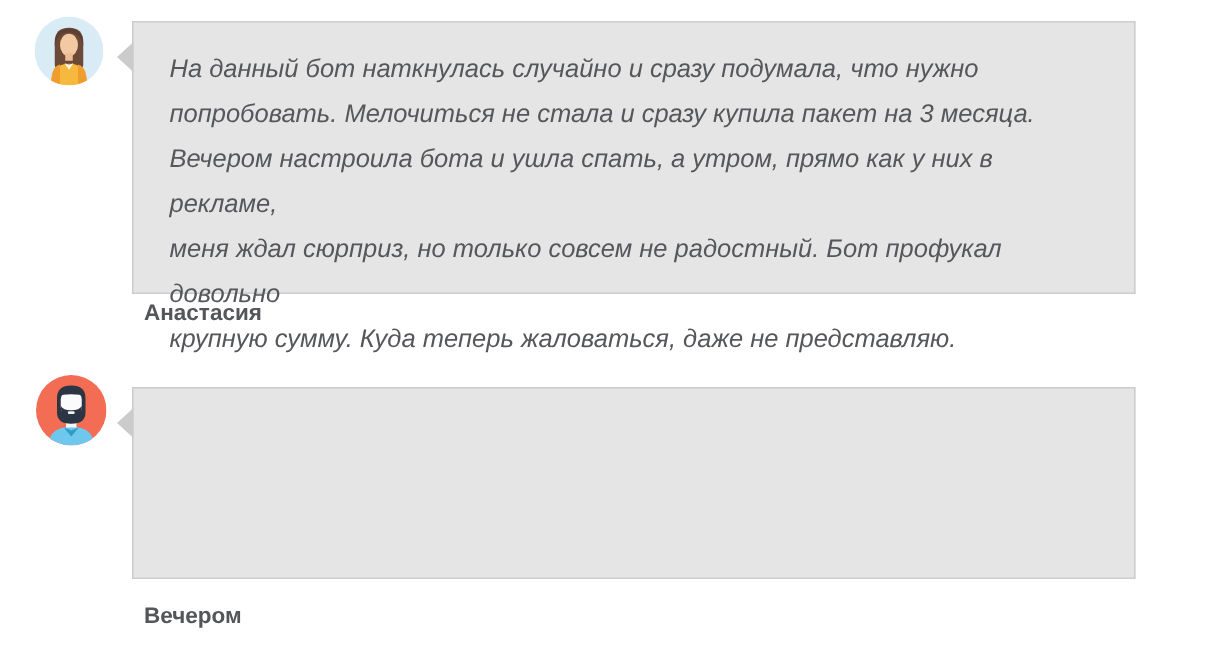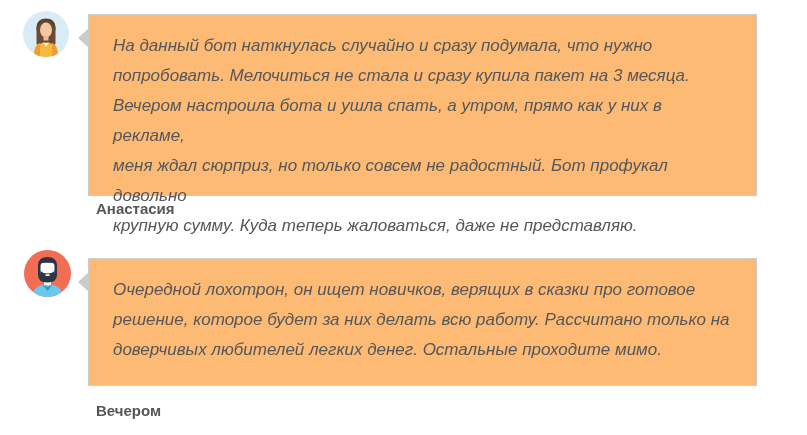--- a/index.html
+++ b/index.html
@@ -20,21 +20,21 @@
     height: 46px;
   }
   #avatar1 { left: 23px; top: 11px; }
   #avatar2 { left: 24px; top: 250px; }
 
   .bubble {
     position: absolute;
     left: 88px;
     width: 669px;
     box-sizing: border-box;
-    background: #fdba74;
+    background: #e5e5e5;
     border: 1px solid #cccccc;
     padding: 16px 24px 0 24px;
   }
   #bubble1 { top: 14px;  height: 182px; }
   #bubble2 { top: 258px; height: 128px; }
 
   .bubble .tail {
     position: absolute;
     left: -11px;
     top: 13px;
@@ -113,19 +113,16 @@
         <path d="M16.5 16 Q16.5 11.5 23.5 11.5 Q30.5 11.5 30.5 16 L30.5 21.5 Q30.5 26.5 23.5 26.5 Q16.5 26.5 16.5 21.5 Z" fill="#fbfbfb"></path>
         <path d="M16.5 20.5 Q18 23.5 23.5 23.5 Q29 23.5 30.5 20.5 L30.5 22 Q30 28.5 23.5 28.5 Q17 28.5 16.5 22 Z" fill="#2b3544"></path>
         <rect x="21.2" y="24.2" width="4.6" height="1.8" rx="0.9" fill="#f3f4f5"></rect>
         <path d="M14.5 14 Q17 10 23.5 10 Q30 10 32.5 14 Q30 12.8 23.5 12.8 Q17 12.8 14.5 14 Z" fill="#2b3544"></path>
       </g>
     </svg>
   </div>
 
   <div class="bubble" id="bubble2">
     <span class="tail"></span>
-    <div class="review-text">Очередной лохотрон, он ищет новичков, верящих в сказки про готовое
-решение, которое будет за них делать всю работу. Рассчитано только на
-доверчивых любителей легких денег. Остальные проходите мимо.</div>
   </div>
 
   <div class="reviewer-name" id="name2">Вечером</div>
 </div>
 
 </body></html>

